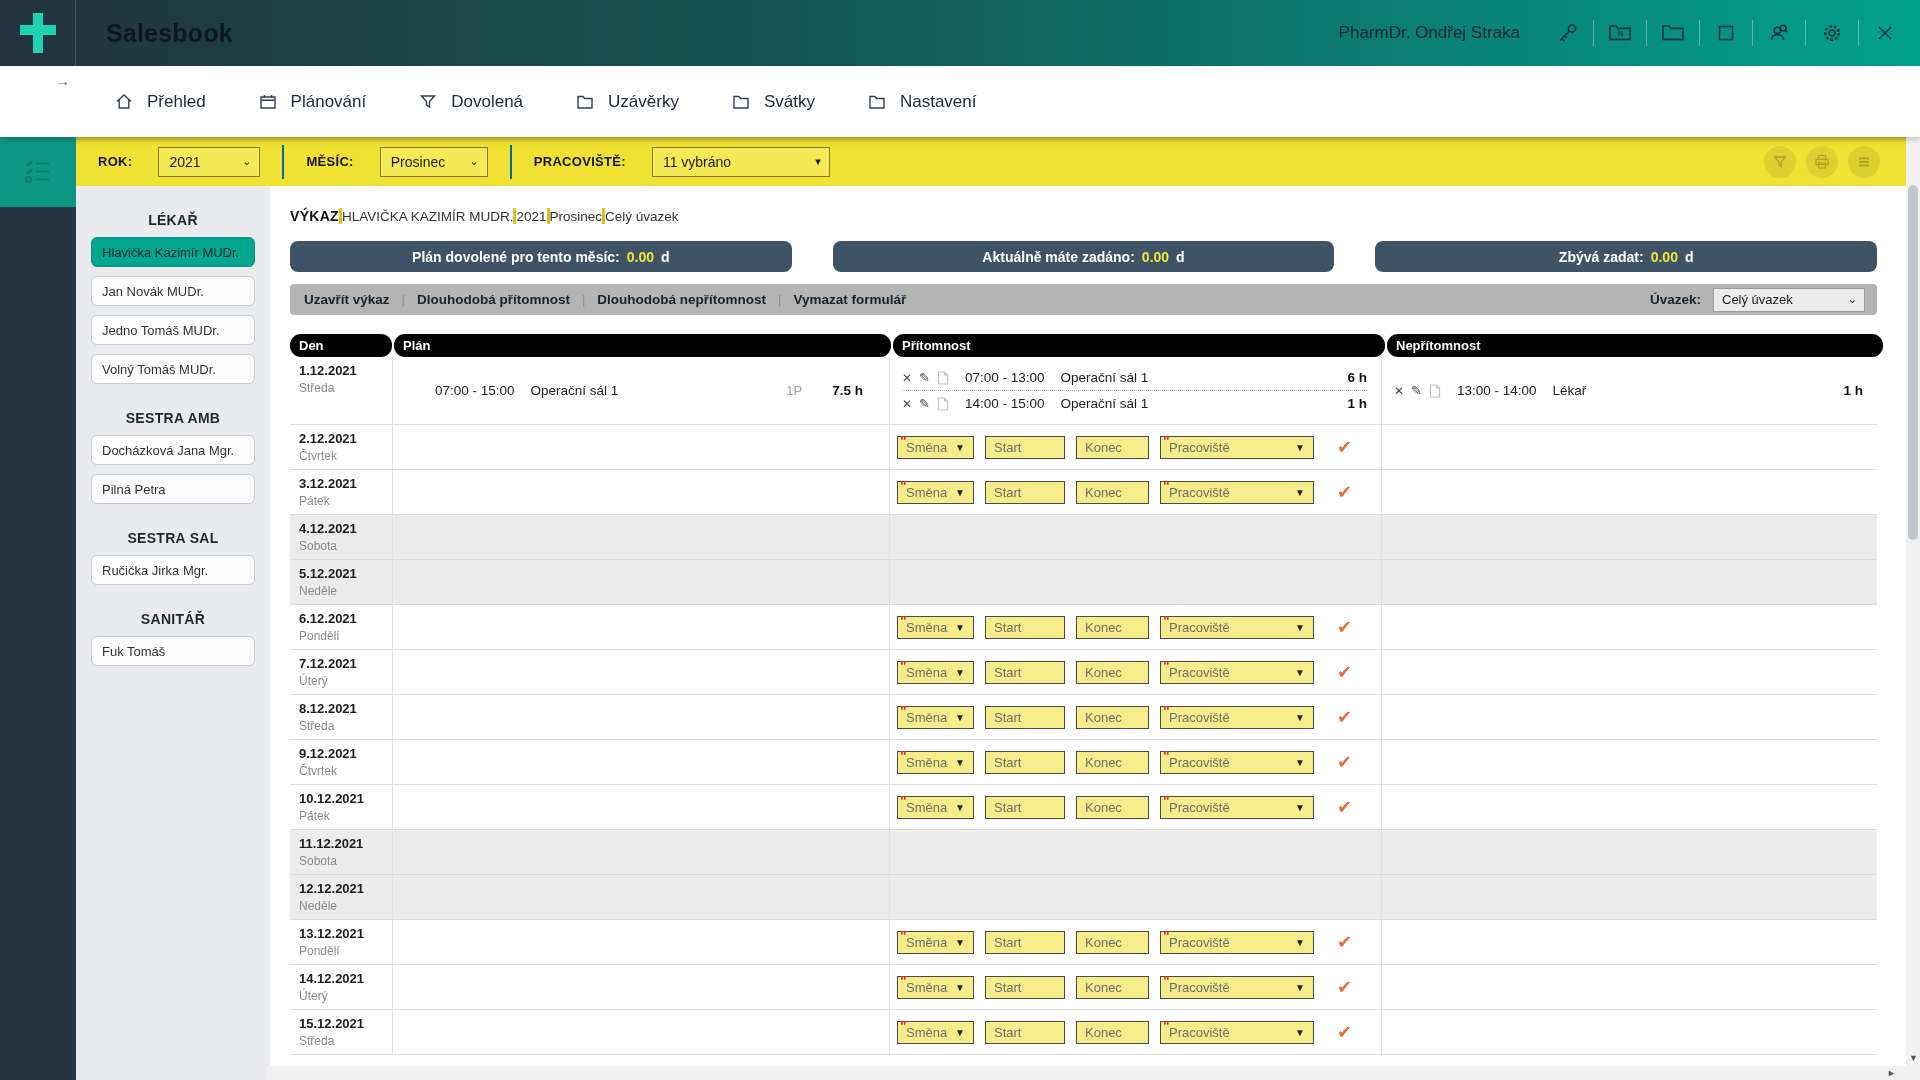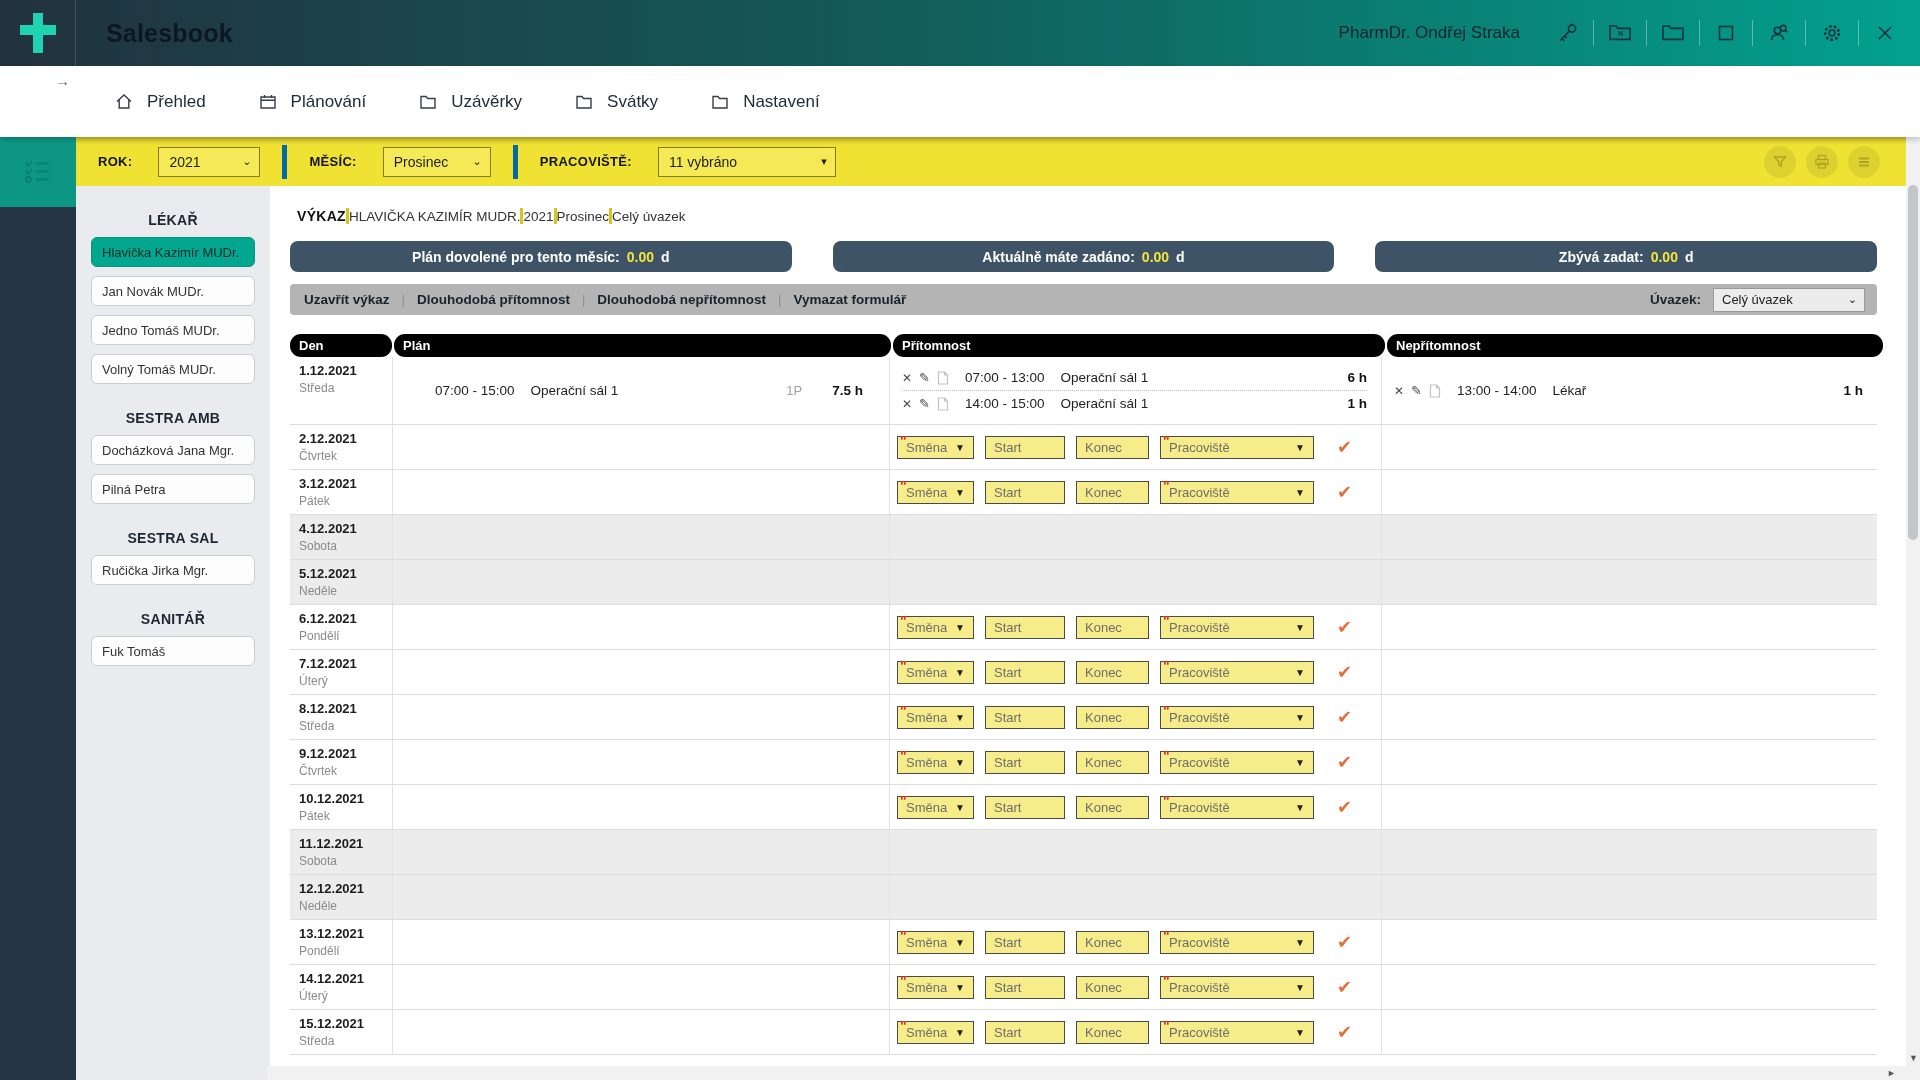--- a/index.html
+++ b/index.html
@@ -28,21 +28,21 @@
   .nav-tabs { display:flex; align-items:center; height:100%; margin-left:88px; }
   .tab { display:flex; align-items:center; gap:13px; height:100%; padding:0 26px; cursor:pointer;
     font-size:17px; color:#222c38; }
   .tab.active { background:#f3e53a; }
   .tab svg { flex:0 0 auto; }
 
   
   .filterbar { position:absolute; left:76px; top:137px; width:1830px; height:49px; background:#f0e233;
     box-shadow:inset 0 7px 7px -6px rgba(0,0,0,.30); display:flex; align-items:center; z-index:4; }
   .fgroup { display:flex; align-items:center; padding:0 22px; height:34px;gap:12px; }
-  .fgroup + .fgroup { border-left:5px solid #0369a1; }
+  .fgroup + .fgroup { border-left:2px solid #0369a1; }
   .flabel { font-size:13px; font-weight:bold; color:#141414; margin-right:14px; letter-spacing:.3px; }
   .fselect { position:relative; background:#f5ea55; border:1px solid #857c22; height:30px;
     display:flex; align-items:center; padding:0 26px 0 10px; font-size:14px; color:#1d1d1d; cursor:pointer; }
   .fselect .arr { position:absolute; right:8px; font-size:11px; color:#222; }
   .f-rok { width:102px; } .f-mesic { width:108px; } .f-prac { width:178px; }
   .fcircles { margin-left:auto; display:flex; gap:10px; padding-right:26px; }
   .fcircle { width:32px; height:32px; border-radius:50%; background:#ddd12f; display:flex;
     align-items:center; justify-content:center; cursor:pointer; }
 
   
@@ -53,21 +53,21 @@
   .sidebar { position:absolute; left:76px; top:186px; width:194px; height:894px; background:#e9ebee; overflow:hidden; }
   .sgroup-title { text-align:center; font-size:14px; font-weight:bold; color:#1d2733; margin:26px 0 4px; letter-spacing:.3px; }
   .sitem { margin:9px 15px 0; height:30px; background:#fdfdfd; border:1px solid #c9cdd1; border-radius:6px;
     display:flex; align-items:center; padding:0 10px; font-size:13px; color:#333; cursor:pointer;
     white-space:nowrap; overflow:hidden; }
   .sitem.selected { background:#03a78f; border-color:#04947c; color:#0d2b26; }
 
   
   .main { position:absolute; left:270px; top:186px; width:1636px; height:880px; background:#fff; padding:20px 29px 0 20px; }
 
-  .breadcrumb { display:flex; align-items:center; height:20px;margin-left:7px; }
+  .breadcrumb { display:flex; align-items:center; height:20px; }
   .bc-title { font-size:14px; font-weight:bold; color:#111; letter-spacing:.3px; }
   .bc-sep { width:3px; height:16px; background:#d6c51f; }
   .bc-item { font-size:13.5px; color:#333; }
 
   .pills { display:flex; gap:41px; margin-top:15px; }
   .pill { flex:1; height:31px; background:#3e5466; border-radius:8px; display:flex; align-items:center;
     justify-content:center; gap:7px; color:#fff; font-size:14px; font-weight:bold; }
   .pill .val { color:#f3e53b; } .pill .unit { color:#fff; }
 
   .toolbar { margin-top:12px; height:31px; background:#b4b4b4; border-radius:4px; display:flex; align-items:center; padding:0 12px; }
@@ -192,20 +192,26 @@
         <svg width="20" height="19" viewBox="0 0 20 19" fill="none" stroke="#333f4b" stroke-width="1.4">
           <path d="M3 9.5 L10 3 l7 6.5 M5.2 8 V16 h9.6 V8"></path>
         </svg>
         <span>Přehled</span>
       </div>
       <div class="tab">
         <svg width="20" height="19" viewBox="0 0 20 19" fill="none" stroke="#333f4b" stroke-width="1.4">
           <path d="M3 5 h14 v11 H3 z M3 8.2 h14 M6.5 3 v3 M13.5 3 v3"></path>
         </svg>
         <span>Plánování</span>
+      </div>
+      <div class="tab">
+        <svg width="20" height="19" viewBox="0 0 20 19" fill="none" stroke="#333f4b" stroke-width="1.4">
+          <path d="M3.5 4 h13 l-5 5.6 v5.4 l-3 -1.9 V9.6 z"></path>
+        </svg>
+        <span>Dovolená</span>
       </div>
       <div class="tab">
         <svg width="20" height="19" viewBox="0 0 20 19" fill="none" stroke="#333f4b" stroke-width="1.4">
           <path d="M3 6.5 v-2 h5 l1.6 2 h7.4 v9.5 H3 z"></path>
         </svg>
         <span>Uzávěrky</span>
       </div>
       <div class="tab">
         <svg width="20" height="19" viewBox="0 0 20 19" fill="none" stroke="#333f4b" stroke-width="1.4">
           <path d="M3 6.5 v-2 h5 l1.6 2 h7.4 v9.5 H3 z"></path>

